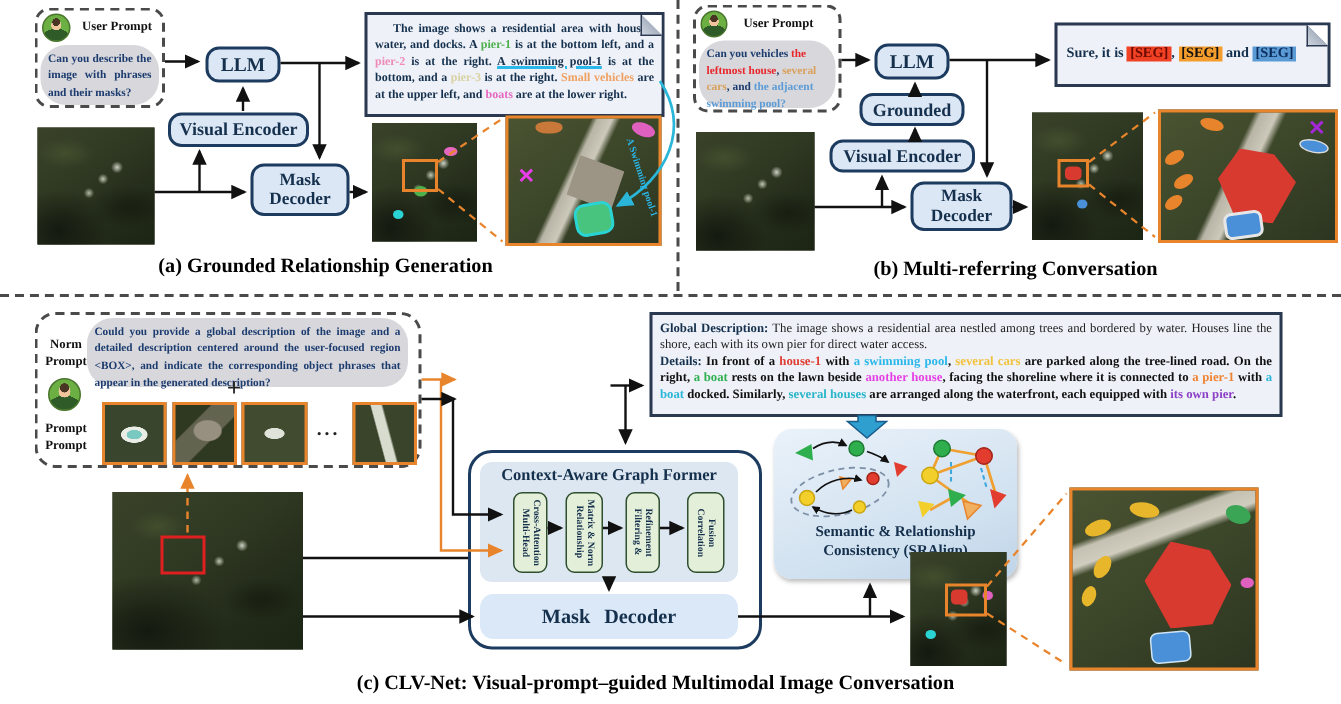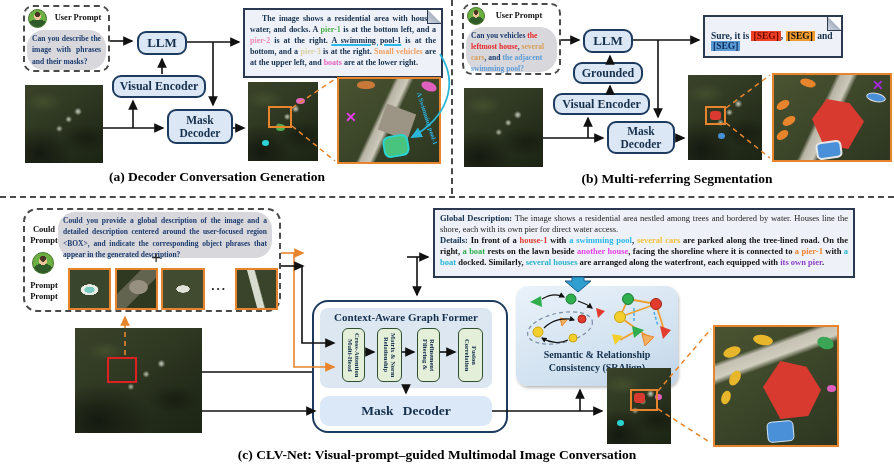--- a/index.html
+++ b/index.html
@@ -58,33 +58,33 @@
   <div class="inset" style="left:337px;top:77px;width:104px;height:87px">
     <div class="shape" style="left:40px;top:26px;width:36px;height:34px;background:#9c9484;clip-path:polygon(15% 0,100% 20%,85% 100%,0 80%);transform:rotate(8deg)"></div>
     <div class="shape" style="left:44px;top:56px;width:26px;height:22px;background:#49c47e;border:2px solid #2ad4d4;border-radius:7px;transform:rotate(-10deg)"></div>
     <div class="shape" style="left:6px;top:30px;color:#e83ce8;font-weight:bold;font-size:14px">✕</div>
     <div class="shape" style="left:82px;top:3px;width:16px;height:9px;background:#e060c0;border-radius:50%;transform:rotate(20deg)"></div>
     <div class="shape" style="left:18px;top:2px;width:18px;height:8px;background:#c87838;border-radius:45%"></div>
   </div>
 
   <div class="plabel" style="left:420px;top:84px;width:70px;font-size:6.5px;color:#2ab7ea;transform:rotate(72deg);transform-origin:left top;z-index:6">A Swimming pool-1</div>
 
-  <div class="title" style="left:67px;top:169px;width:300px">(a) Decoder Conversation Generation</div>
+  <div class="title" style="left:67px;top:169px;width:300px">(a) Grounded Relationship Generation</div>
 
   <div class="dashedbox" style="left:462px;top:3px;width:99px;height:72px"></div>
   <div class="avatar" style="left:467px;top:7px;width:18px;height:18px"></div>
   <div class="plabel" style="left:487px;top:10px;width:64px;font-size:8.5px">User Prompt</div>
   <div class="bubble" style="left:466px;top:27px;width:91px;height:45px;font-size:7.6px;line-height:1.45;text-align:left"><span>Can you vehicles </span><span style="color: rgb(232, 38, 42);">the leftmost house</span><span>, </span><span style="color: rgb(217, 160, 91);">several cars</span><span>, and </span><span style="color: rgb(92, 155, 213);">the adjacent swimming pool?</span></div>
 
   <div class="mbox" style="left:583px;top:29px;width:50px;height:24px;font-size:13px">LLM</div>
   <div class="mbox" style="left:573px;top:62px;width:70px;height:22px;font-size:12px">Grounded</div>
   <div class="mbox" style="left:553px;top:93px;width:97px;height:22px;font-size:12px">Visual Encoder</div>
   <div class="mbox" style="left:607px;top:121px;width:68px;height:33px;font-size:11.5px;padding:0 9px">Mask Decoder</div>
 
-  <div class="note" style="left:703px;top:15px;width:140px;height:43px">
+  <div class="note" style="left:703px;top:15px;width:184px;height:43px">
     <div class="fold"></div>
     <div style="padding:14px 6px 0 6px;font-size:9.5px;font-weight:bold;color:#15304d"><span>Sure, it is </span><span style="color: rgb(107, 10, 0); background: rgb(240, 65, 36); padding: 0px 2px;">[SEG]</span><span>, </span><span style="color: rgb(17, 17, 17); background: rgb(245, 157, 44); padding: 0px 2px;">[SEG]</span><span> and </span><span style="color: rgb(11, 45, 92); background: rgb(91, 155, 213); padding: 0px 2px;">[SEG]</span></div>
   </div>
 
   <div class="sat" style="left:464px;top:88px;width:79px;height:79px"></div>
 
   <div class="sat" style="left:688px;top:75px;width:74px;height:85px;z-index:3">
     <div class="shape" style="left:22px;top:36px;width:11px;height:9px;background:#d93a30;border-radius:30%"></div>
     <div class="shape" style="left:30px;top:58px;width:7px;height:6px;background:#4a90d9;border-radius:50%"></div>
   </div>
@@ -94,24 +94,24 @@
     <div class="shape" style="left:38px;top:24px;width:52px;height:50px;background:#d93a30;clip-path:polygon(28% 0,72% 8%,100% 45%,70% 100%,22% 92%,0 40%)"></div>
     <div class="shape" style="left:42px;top:66px;width:26px;height:18px;background:#4a90d9;border:2px solid #e6e6e6;border-radius:5px;transform:rotate(-8deg)"></div>
     <div class="shape" style="left:2px;top:26px;width:14px;height:8px;background:#e8852c;border-radius:50%;transform:rotate(-30deg)"></div>
     <div class="shape" style="left:8px;top:42px;width:14px;height:8px;background:#e8852c;border-radius:50%;transform:rotate(-30deg)"></div>
     <div class="shape" style="left:2px;top:56px;width:13px;height:8px;background:#e8852c;border-radius:50%;transform:rotate(-35deg)"></div>
     <div class="shape" style="left:26px;top:4px;width:16px;height:8px;background:#e8852c;border-radius:50%;transform:rotate(15deg)"></div>
     <div class="shape" style="left:98px;top:2px;color:#a428d8;font-weight:bold;font-size:14px">✕</div>
     <div class="shape" style="left:92px;top:18px;width:20px;height:9px;background:#4a90d9;border:1px solid #ddd;border-radius:50%;transform:rotate(12deg)"></div>
   </div>
 
-  <div class="title" style="left:527px;top:171px;width:300px">(b) Multi-referring Segmentation</div>
+  <div class="title" style="left:527px;top:171px;width:300px">(b) Multi-referring Conversation</div>
 
   <div class="dashedbox" style="left:23px;top:208px;width:258px;height:104px;border-radius:14px"></div>
-  <div class="plabel" style="left:24px;top:224px;width:40px;font-size:8.5px;line-height:1.3">Could Prompt</div>
+  <div class="plabel" style="left:24px;top:224px;width:40px;font-size:8.5px;line-height:1.3">Norm Prompt</div>
   <div class="avatar" style="left:32px;top:252px;width:22px;height:22px"></div>
   <div class="plabel" style="left:22px;top:280px;width:44px;font-size:8.5px;line-height:1.3">Prompt Prompt</div>
   <div class="bubble" style="left:58px;top:212px;width:214px;height:46px;font-size:7.5px;line-height:1.5">Could you provide a global description of the image and a detailed description centered around the user-focused region &lt;BOX&gt;, and indicate the corresponding object phrases that appear in the generated description?</div>
   <div class="plabel" style="left:146px;top:249px;width:20px;font-size:17px;color:#222">+</div>
 
   <div class="crop" style="left:68px;background-color:#39452c;background-image:radial-gradient(ellipse 13px 8px at 50% 52%,#79c9c0 0 38%,#e9ede5 40% 66%,transparent 70%)"></div>
   <div class="crop" style="left:115px;background-color:#2f3820;background-image:radial-gradient(ellipse 16px 12px at 55% 45%,#978f80 0 55%,transparent 62%),linear-gradient(135deg,transparent 30%,rgba(150,143,128,.5) 32% 60%,transparent 62%)"></div>
   <div class="crop" style="left:161px;width:44px;background-color:#414b30;background-image:radial-gradient(ellipse 11px 6px at 50% 50%,#dfe3da 0 58%,transparent 64%)"></div>
   <div class="plabel" style="left:205px;top:278px;width:28px;font-size:13px;letter-spacing:2px;color:#222">...</div>
   <div class="crop" style="left:235px;background-color:#3a442a;background-image:linear-gradient(75deg,transparent 40%,#d8dccf 42% 55%,transparent 58%)"></div>

